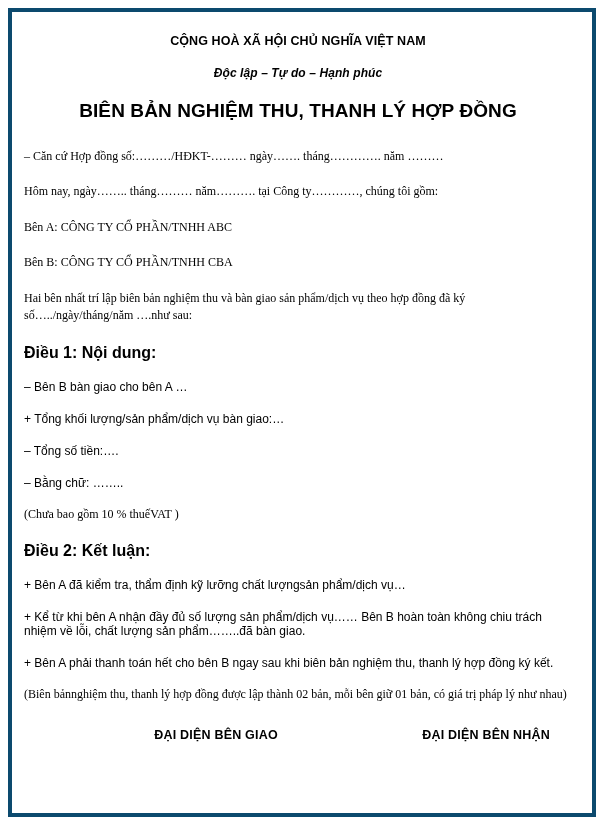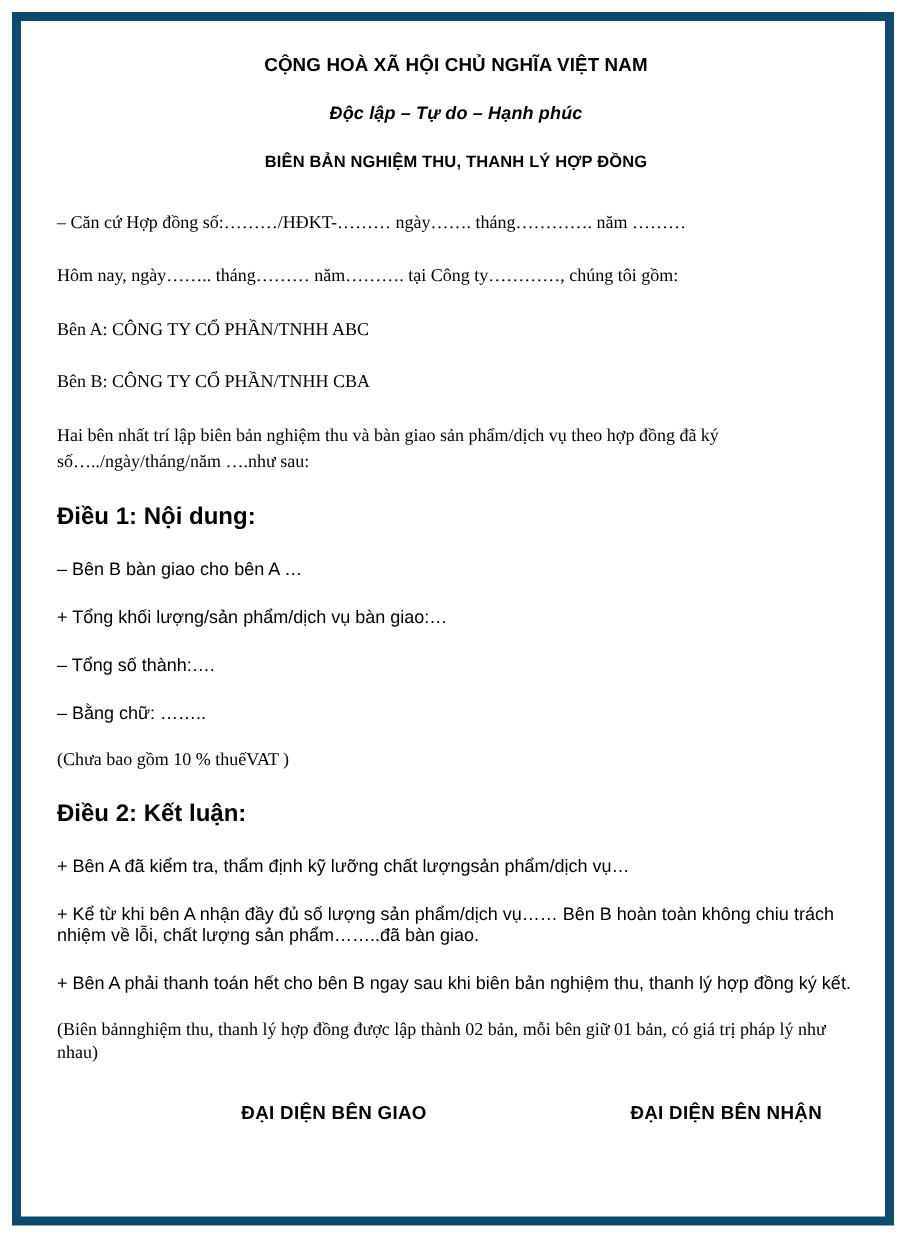--- a/index.html
+++ b/index.html
@@ -19,36 +19,36 @@
     width: 604px;
     height: 825px;
     box-sizing: border-box;
     padding: 8px;
     background: #ffffff;
   }
   .sheet {
     box-sizing: border-box;
     width: 100%;
     height: 100%;
-    border: 6px solid #0c4a6e;
-    padding: 14px 20px 10px 24px;
+    border: 4px solid #0c4a6e;
+    padding: 14px 20px 10px 12px;
     overflow: hidden;
   }
   .center {
     text-align: center;
   }
   .head-line {
     font-size: 12.5px;
     font-weight: bold;
     letter-spacing: 0.1px;
     margin: 6px 0 0 0;
   }
   .head-line.l1 { margin-top: 8px; }
   .head-line.l2 { margin-top: 18px; font-size: 12px; font-style: italic; }
-  .head-line.l3 { margin-top: 20px; font-size: 11px; }
+  .head-line.l3 { margin-top: 20px; font-size: 19px; }
 
   .para {
     font-size: 12px;
     line-height: 1.45;
     margin: 18px 0 0 0;
     text-align: left;
     font-family: Liberation Serif, serif;
   }
   .para.first { margin-top: 26px; }
   .section-title {
@@ -97,21 +97,21 @@
 
     <div class="para first">–  Căn cứ Hợp đồng số:………/HĐKT-……… ngày……. tháng…………. năm ………</div>
     <div class="para">Hôm nay, ngày…….. tháng……… năm………. tại Công ty…………, chúng tôi gồm:</div>
     <div class="para">Bên A: CÔNG TY CỔ PHẦN/TNHH ABC</div>
     <div class="para">Bên B: CÔNG TY CỔ PHẦN/TNHH CBA</div>
     <div class="para">Hai bên nhất trí lập biên bản nghiệm thu và bàn giao sản phẩm/dịch vụ theo hợp đồng đã ký số…../ngày/tháng/năm ….như sau:</div>
 
     <div class="section-title">Điều 1: Nội dung:</div>
     <div class="indent-dash">– Bên B bàn giao cho bên A …</div>
     <div class="indent-plus">+   Tổng khối lượng/sản phẩm/dịch vụ bàn giao:…</div>
-    <div class="indent-dash">–  Tổng số thành:….</div>
+    <div class="indent-dash">–  Tổng số tiền:….</div>
     <div class="indent-dash">–  Bằng chữ: ……..</div>
     <div class="note">(Chưa bao gồm 10 % thuếVAT )</div>
 
     <div class="section-title">Điều 2: Kết luận:</div>
     <div class="indent-plus">+    Bên A đã kiểm tra, thẩm định kỹ lưỡng chất lượngsản phẩm/dịch vụ…</div>
     <div class="indent-plus">+   Kể từ khi bên A nhận đầy đủ số lượng sản phẩm/dịch vụ…… Bên B hoàn toàn không chiu trách nhiệm về lỗi, chất lượng sản phẩm……..đã bàn giao.</div>
     <div class="indent-plus">+   Bên A phải thanh toán hết cho bên B ngay sau khi biên bản nghiệm thu, thanh lý hợp đồng ký kết.</div>
     <div class="note">(Biên bảnnghiệm thu, thanh lý hợp đồng được lập thành 02 bản, mỗi bên giữ 01 bản, có giá trị pháp lý như nhau)</div>
 
     <div class="signs">

